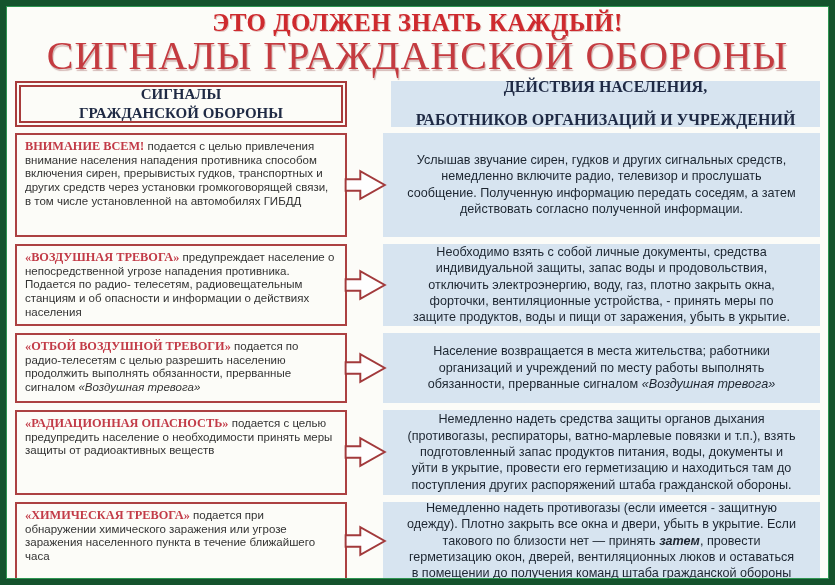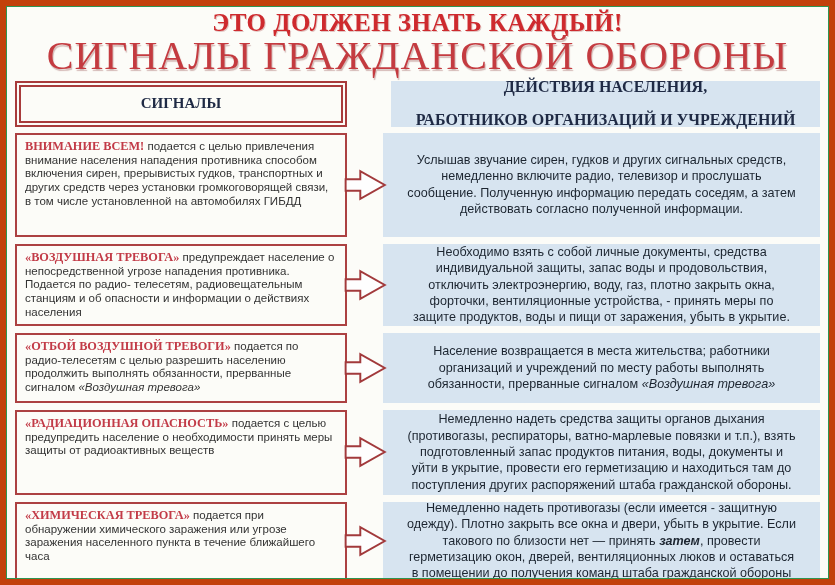--- a/index.html
+++ b/index.html
@@ -1,21 +1,21 @@
 <!DOCTYPE html>
 <html lang="ru"><head>
 <meta charset="utf-8">
 <style>
   html,body{margin:0;padding:0;background:#e8e8e4;}
   .poster{
     position:relative;
     width:835px;height:585px;
     box-sizing:border-box;
     background:#fcfcf8;
-    border:6px solid #c2410c;
+    border:6px solid #14532d;
     font-family:"Liberation Sans","DejaVu Sans",sans-serif;
     overflow:hidden;
   }
   .poster::after{
     content:"";position:absolute;inset:0;
     border:1px solid #2e9552;
     pointer-events:none;
   }
   .titles{text-align:center;padding-top:4px;}
   .top-title{
@@ -87,20 +87,21 @@
   <div class="titles">
     <div class="top-title">ЭТО ДОЛЖЕН ЗНАТЬ КАЖДЫЙ!</div>
     <div class="main-title">СИГНАЛЫ ГРАЖДАНСКОЙ ОБОРОНЫ</div>
   </div>
 
   <div class="content">
 
     <div class="col-headers">
       <div class="left-header">
         <div>СИГНАЛЫ</div>
+        <div>ГРАЖДАНСКОЙ ОБОРОНЫ</div>
       </div>
       <div class="header-gap"></div>
       <div class="right-header">
         <div>ДЕЙСТВИЯ НАСЕЛЕНИЯ,</div>
         <div>РАБОТНИКОВ ОРГАНИЗАЦИЙ И УЧРЕЖДЕНИЙ</div>
       </div>
     </div>
 
     <div class="row row1">
       <div class="signal-box">

